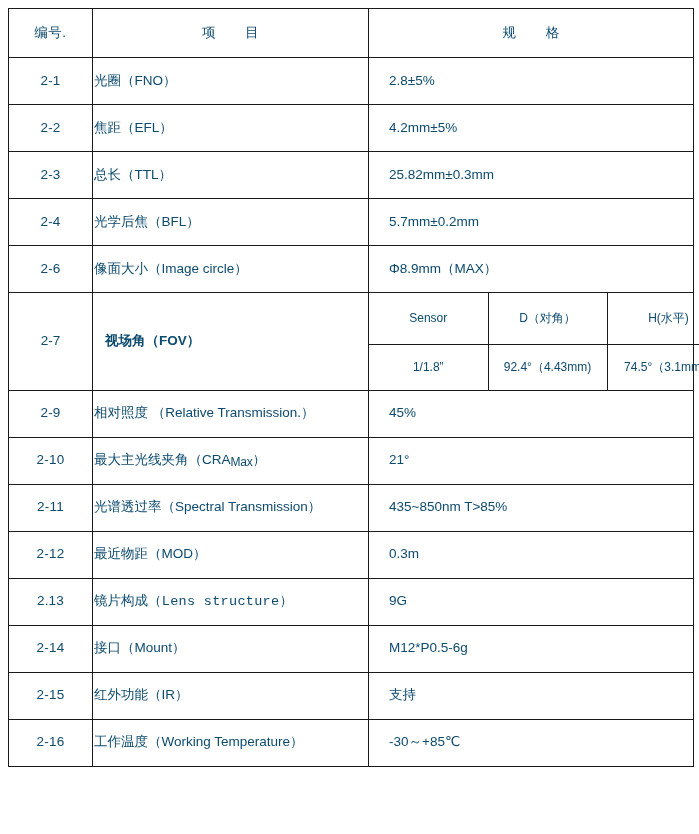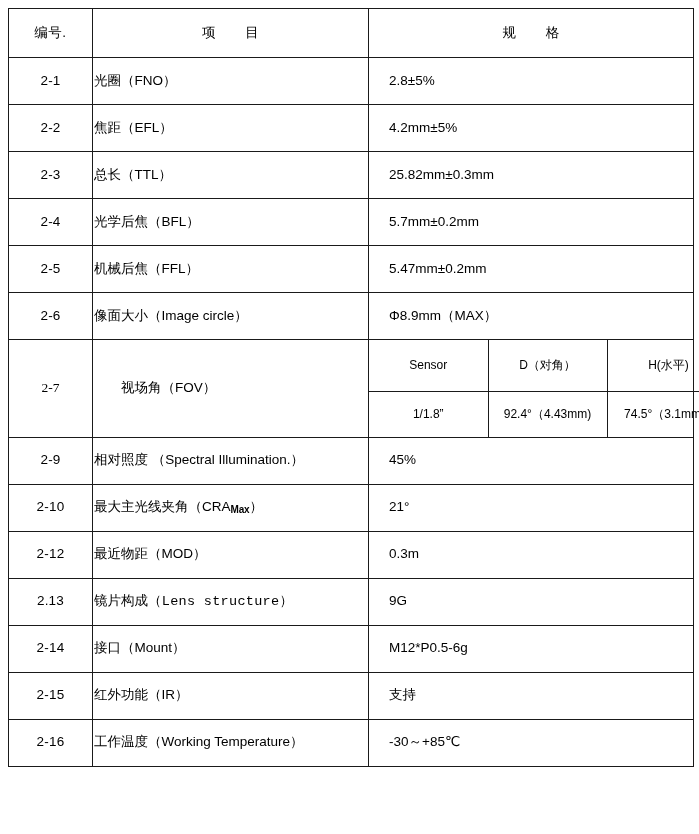--- a/index.html
+++ b/index.html
@@ -26,21 +26,21 @@
     width: 685px;
     border-collapse: collapse;
     table-layout: fixed;
   }
 
   table.spec-table td {
     border: 1px solid #1a1a1a;
     font-size: 13.5px;
     line-height: 1.35;
     vertical-align: middle;
-    color: #000000;
+    color: #0c4a6e;
   }
 
   
   col.c-no    { width: 84px;  }
   col.c-item  { width: 276px; }
   col.c-spec  { width: 325px; }
 
   
   .hdr-no, .hdr-item, .hdr-spec {
     height: 46px;
@@ -73,29 +73,29 @@
     font-size: 13px;
     letter-spacing: 0.3px;
   }
   .mono-label .cjk {
     font-family: "Liberation Sans", "DejaVu Sans", sans-serif;
     font-size: 13.5px;
     letter-spacing: 0;
   }
 
   sub.sub-max {
-    font-size: 10px;
-    font-weight: bold;
+    font-size: 12px;
+    font-weight: normal;
     vertical-align: -2px;
     letter-spacing: -0.2px;
   }
 
   
-  .fov-no   { text-align: center; font-size: 13px; font-family: Liberation Serif, serif; }
-  .fov-item { padding-left: 28px; font-size: 13.5px; }
+  .fov-no   { text-align: center; font-size: 13px; }
+  .fov-item { padding-left: 12px; font-size: 13.5px; font-weight: bold; }
   .fov-host { padding: 0; border: 1px solid #1a1a1a; }
 
   table.fov-table {
     width: 100%;
     border-collapse: collapse;
     table-layout: fixed;
   }
   table.fov-table td {
     border: 1px solid #1a1a1a;
     text-align: center;
@@ -144,25 +144,20 @@
       </tr>
       <tr class="spec-row">
         <td class="cell-no">2-3</td>
         <td class="cell-item">总长（TTL）</td>
         <td class="cell-spec">25.82mm±0.3mm</td>
       </tr>
       <tr class="spec-row">
         <td class="cell-no">2-4</td>
         <td class="cell-item">光学后焦（BFL）</td>
         <td class="cell-spec">5.7mm±0.2mm</td>
-      </tr>
-      <tr class="spec-row">
-        <td class="cell-no">2-5</td>
-        <td class="cell-item">机械后焦（FFL）</td>
-        <td class="cell-spec">5.47mm±0.2mm</td>
       </tr>
       <tr class="spec-row">
         <td class="cell-no">2-6</td>
         <td class="cell-item">像面大小（Image circle）</td>
         <td class="cell-spec">Φ8.9mm（MAX）</td>
       </tr>
 
       <tr>
         <td class="fov-no">2-7</td>
         <td class="fov-item">视场角（FOV）</td>
@@ -187,31 +182,36 @@
                 <td>74.5°（3.1mm）</td>
                 <td>54°(2.1mm)</td>
               </tr>
             </tbody>
           </table>
         </td>
       </tr>
 
       <tr class="spec-row">
         <td class="cell-no">2-9</td>
-        <td class="cell-item">相对照度 （Spectral Illumination.）</td>
+        <td class="cell-item">相对照度 （Relative Transmission.）</td>
         <td class="cell-spec">45%</td>
       </tr>
 
       <tr class="spec-row">
         <td class="cell-no">2-10</td>
         <td class="cell-item"><span>最大主光线夹角（CRA</span><sub class="sub-max">Max</sub><span>）</span></td>
         <td class="cell-spec">21°</td>
       </tr>
 
       <tr class="spec-row">
+        <td class="cell-no">2-11</td>
+        <td class="cell-item">光谱透过率（Spectral Transmission）</td>
+        <td class="cell-spec">435~850nm T&gt;85%</td>
+      </tr>
+      <tr class="spec-row">
         <td class="cell-no">2-12</td>
         <td class="cell-item">最近物距（MOD）</td>
         <td class="cell-spec">0.3m</td>
       </tr>
 
       <tr class="spec-row">
         <td class="cell-no">2.13</td>
         <td class="cell-item mono-label"><span class="cjk">镜片构成</span><span>（Lens structure）</span></td>
         <td class="cell-spec">9G</td>
       </tr>

